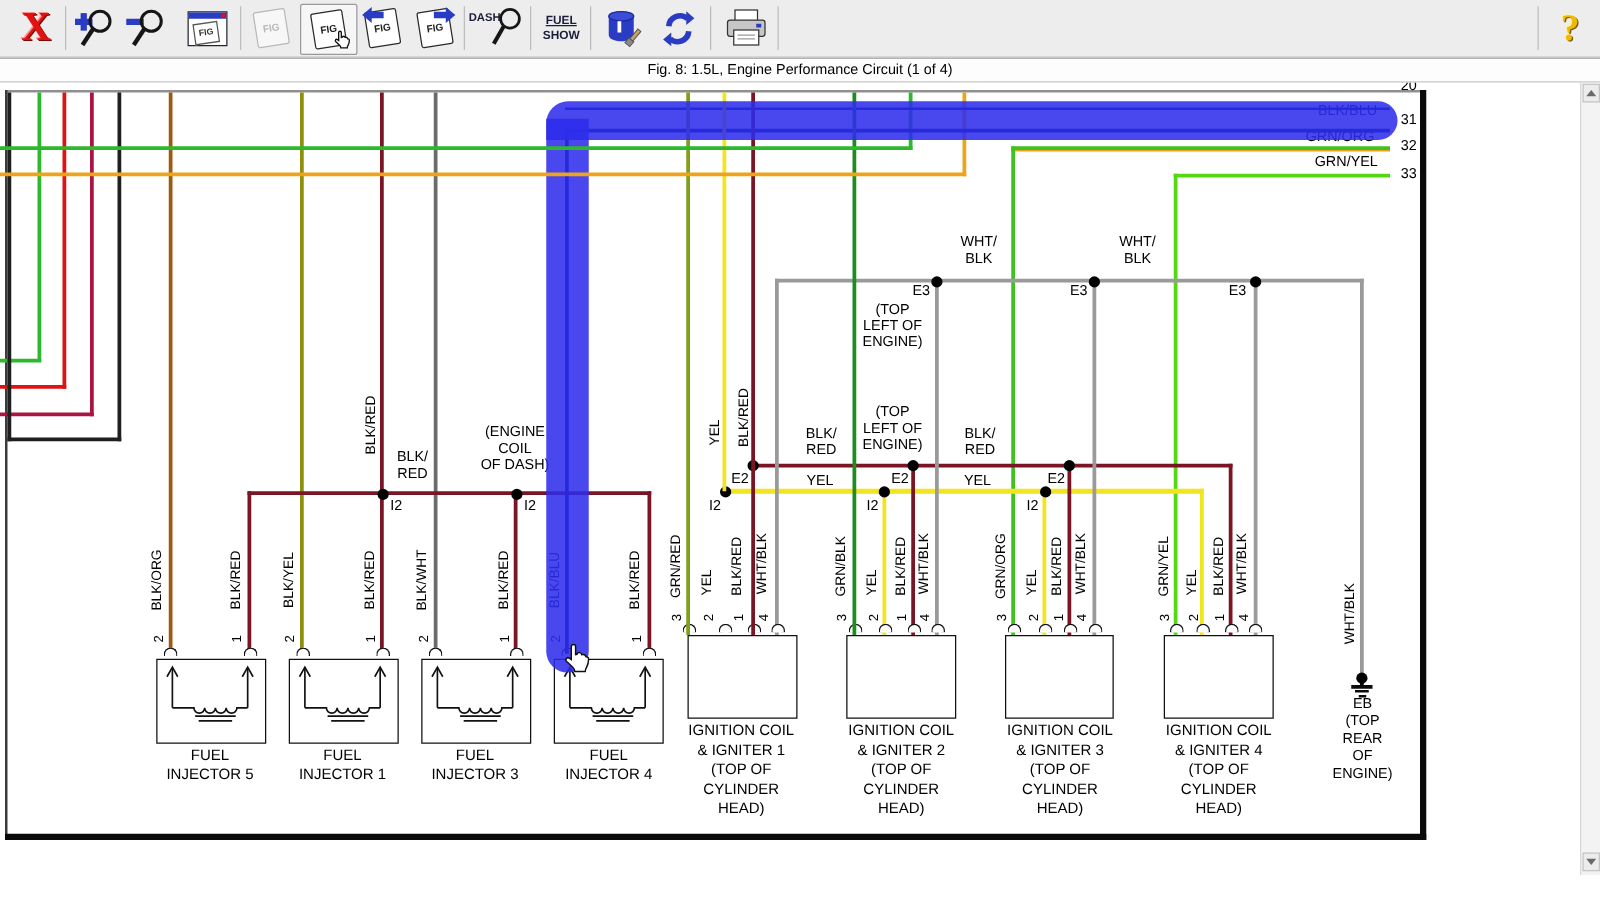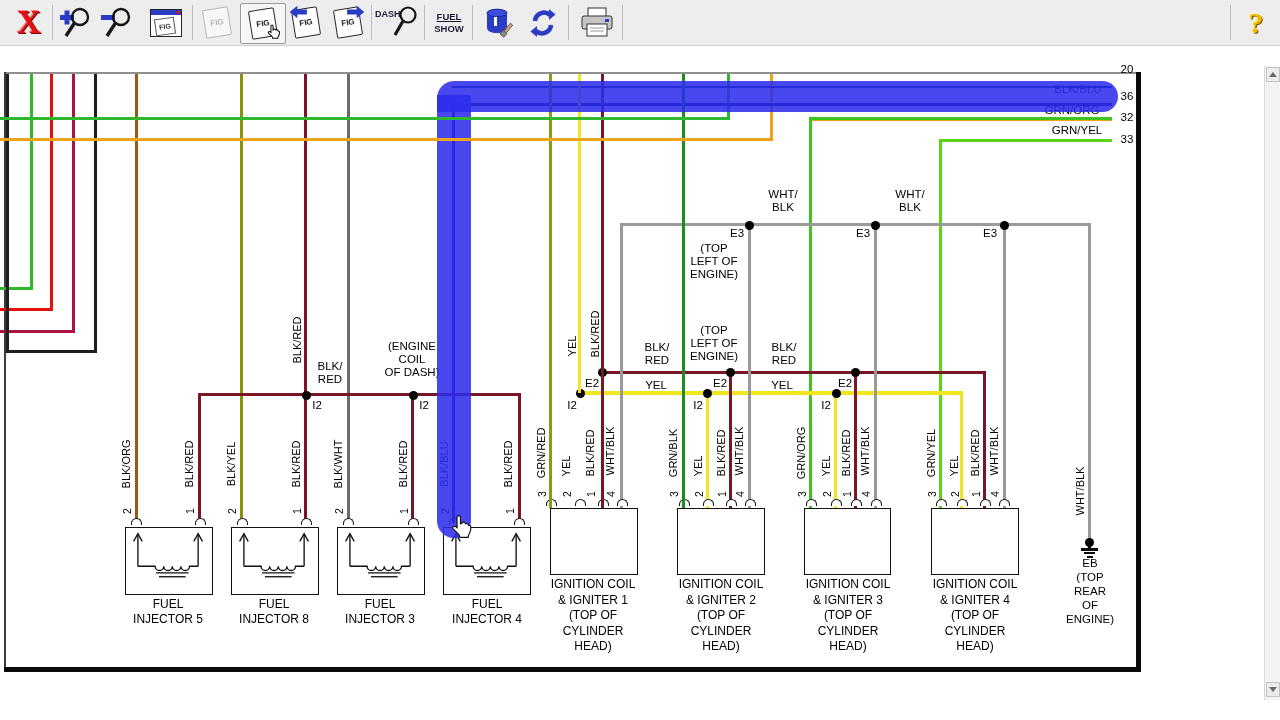--- a/index.html
+++ b/index.html
@@ -231,21 +231,21 @@
       <div class="lab" style="left: 317px; top: 399px;">
         <div>I2</div>
       </div>
       <div class="lab" style="left: 424px; top: 399px;">
         <div>I2</div>
       </div>
       <div class="lab" style="left: 1127px; top: 63px;">
         <div>20</div>
       </div>
       <div class="lab" style="left: 1127px; top: 90px;">
-        <div>36</div>
+        <div>31</div>
       </div>
       <div class="lab" style="left: 1127px; top: 111px;">
         <div>32</div>
       </div>
       <div class="lab" style="left: 1127px; top: 133px;">
         <div>33</div>
       </div>
       <div class="lab" style="left: 1078px; top: 83px; color: rgb(0, 13, 80); z-index: 4;">
         <div>BLK/BLU</div>
       </div>
@@ -261,21 +261,21 @@
         <div>REAR</div>
         <div>OF</div>
         <div>ENGINE)</div>
       </div>
       <div class="lab" style="left: 168px; top: 597px; font-size: 12px; line-height: 15px;">
         <div>FUEL</div>
         <div>INJECTOR 5</div>
       </div>
       <div class="lab" style="left: 274px; top: 597px; font-size: 12px; line-height: 15px;">
         <div>FUEL</div>
-        <div>INJECTOR 8</div>
+        <div>INJECTOR 1</div>
       </div>
       <div class="lab" style="left: 380px; top: 597px; font-size: 12px; line-height: 15px;">
         <div>FUEL</div>
         <div>INJECTOR 3</div>
       </div>
       <div class="lab" style="left: 487px; top: 597px; font-size: 12px; line-height: 15px;">
         <div>FUEL</div>
         <div>INJECTOR 4</div>
       </div>
       <div class="lab" style="left: 593px; top: 577px; font-size: 12px; line-height: 15.5px;">
@@ -519,20 +519,23 @@
       </svg>
     </div>
     <div class="sep" style="left:622px;"></div>
 
     <div class="sep" style="left:1230px;"></div>
     <div class="tbtn" style="left:1236px;width:40px;">
       <span class="qmark">?</span>
     </div>
   </div>
 
+  <div class="titlebar">
+    <span>Fig. 8: 1.5L, Engine Performance Circuit (1 of 4)</span>
+  </div>
 
   <div class="vscroll">
     <div class="sbtn" style="top:1px;">
         <div class="tri-up"></div>
       </div>
     <div class="sbtn" style="top:616px;">
         <div class="tri-down"></div>
       </div>
   </div>
 

